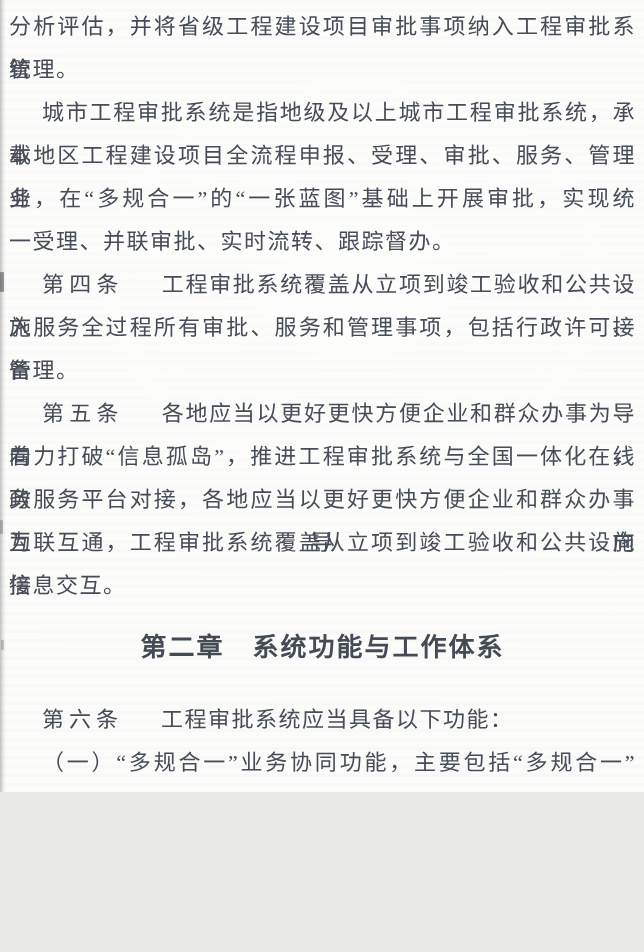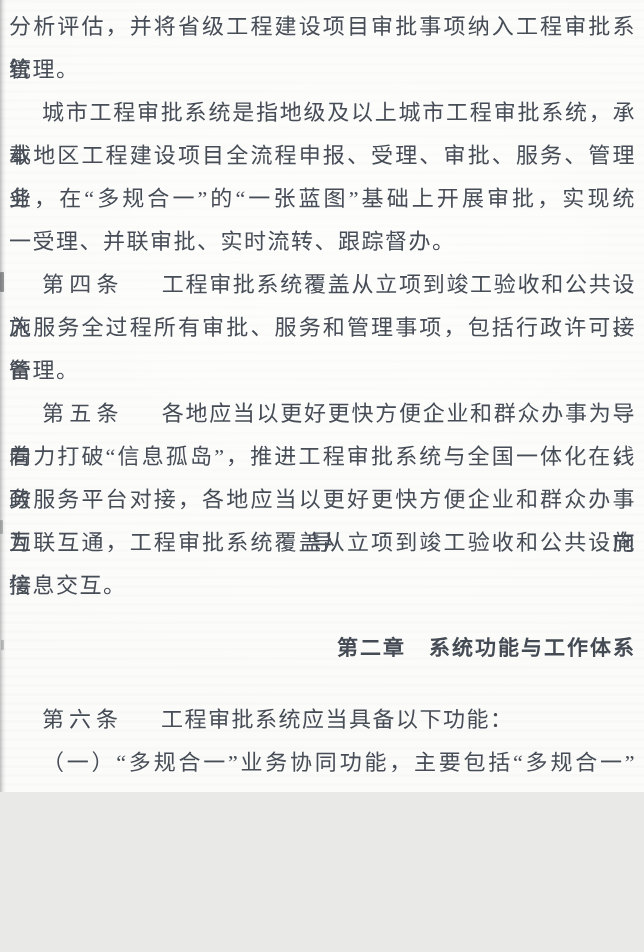--- a/index.html
+++ b/index.html
@@ -54,24 +54,24 @@
   .art {
     font-family: "Liberation Sans", "DejaVu Sans", sans-serif;
     font-weight: 400;
     letter-spacing: 5px;
     margin-right: 38px;
   }
   .chapter {
     margin: 19px 0 29px 0;
     height: 43px;
     line-height: 43px;
-    text-align: right;
+    text-align: center;
     font-family: "Liberation Sans", "DejaVu Sans", sans-serif;
     font-weight: 700;
-    font-size: 21px;
+    font-size: 26px;
     letter-spacing: 2px;
     color: #454b54;
   }
   .speck {
     position: absolute;
     background: rgba(70,72,76,0.55);
     border-radius: 1px;
     pointer-events: none;
   }
   .speck.s1 { left: 0; top: 272px; width: 4px; height: 20px; }

